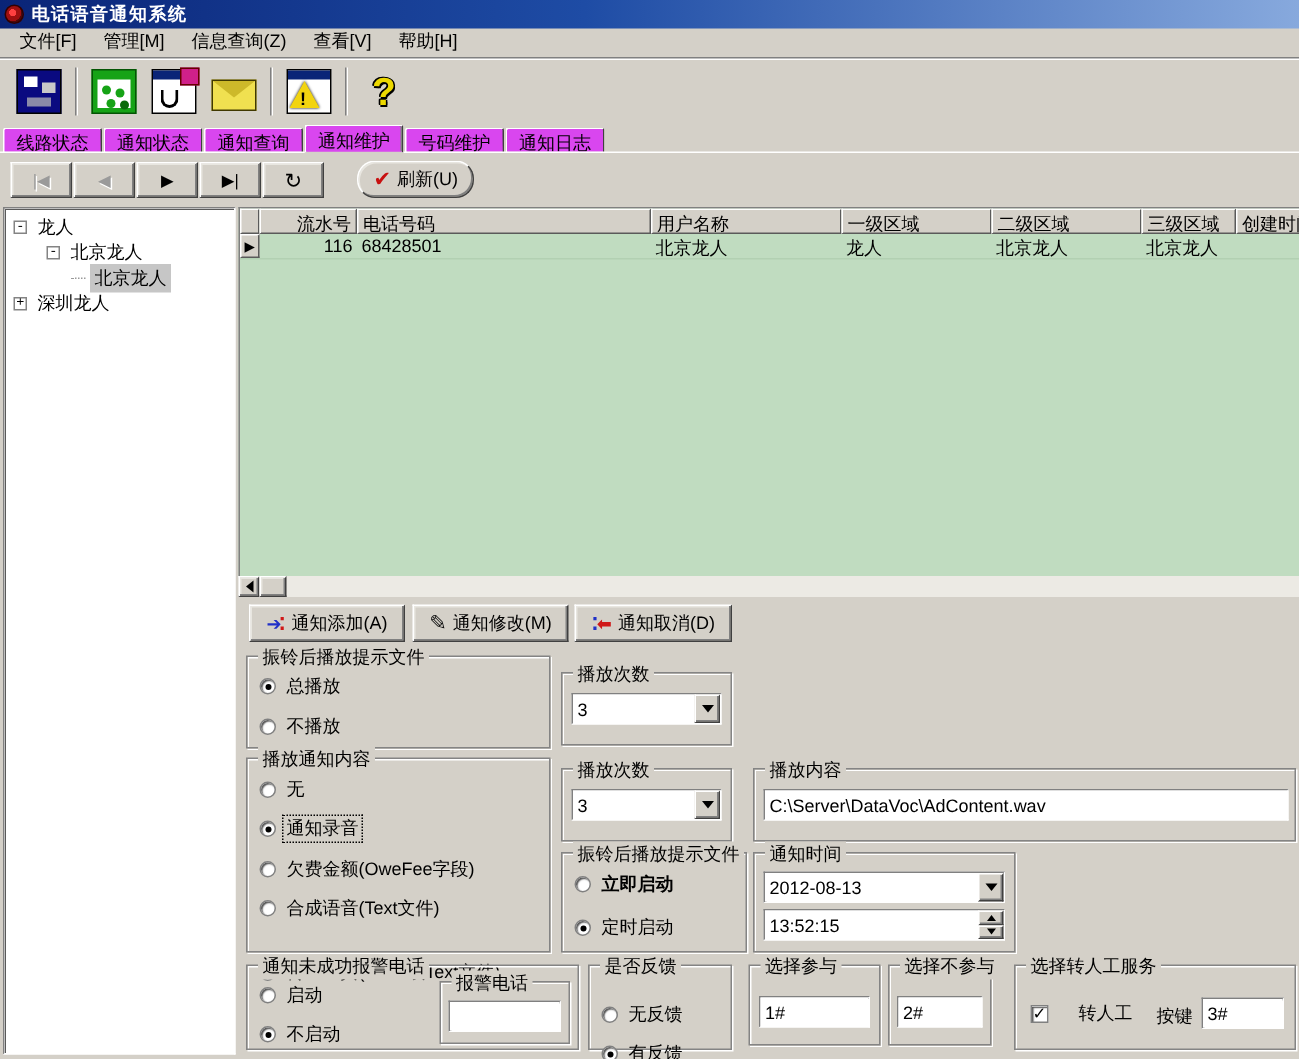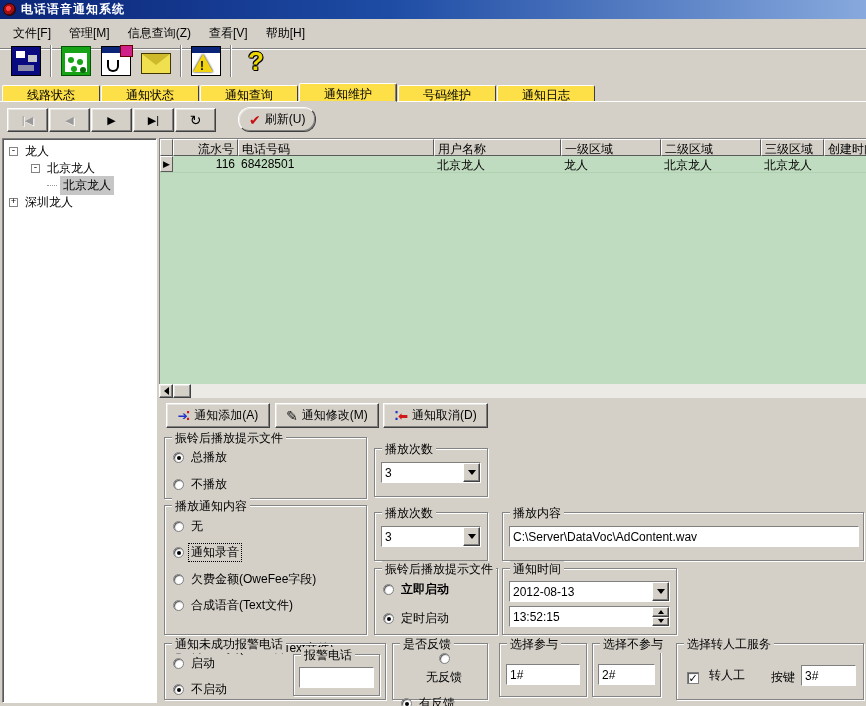--- a/index.html
+++ b/index.html
@@ -20,21 +20,21 @@
   
   .titlebar { left:0; top:0; width:866px; height:19px;
     background:linear-gradient(to right,#0a2477 0%,#1e4ca5 45%,#87a9dd 100%);
     display:flex; align-items:center; padding-left:3px; }
   .title-icon { width:13px; height:13px; border-radius:50%;
     background:radial-gradient(circle at 40% 40%, #ff4040 0 25%, #a01010 26% 60%, #500808 61%);
     border:1px solid #300; }
   .title-text { color:#fff; font-weight:bold; margin-left:5px; letter-spacing:1px; }
 
   
-  .menubar { left:0; top:19px; width:866px; height:29px; display:flex; align-items:center;
+  .menubar { left:0; top:19px; width:866px; height:19px; display:flex; align-items:flex-end;
     padding-left:4px; box-shadow:0 1px 0 #808080, 0 2px 0 #fff; }
   .menu-item { padding:2px 9px; cursor:default; }
 
   
   .toolbar { left:0; top:40px; width:866px; height:42px; display:flex; align-items:center; padding-left:6px; }
   .tool-btn { width:40px; height:38px; display:flex; align-items:center; justify-content:center; }
   .tb-sep { width:2px; height:32px; border-left:1px solid #808080; border-right:1px solid #fff; margin:0 4px; }
   .ico { position:relative; width:30px; height:30px; }
   .ico-line { background:#0a0a80; border:1px solid #000; }
   .ico-line::before { content:""; position:absolute; left:4px; top:4px; width:9px; height:7px; background:#fff; box-shadow:12px 4px 0 #c8c8c8; }
@@ -54,21 +54,21 @@
   .ico-alert::before { content:""; position:absolute; left:0; top:0; right:0; height:6px; background:#0a2477; }
   .ico-tri { position:absolute; left:1px; top:7px; width:0; height:0;
     border-left:10px solid transparent; border-right:10px solid transparent; border-bottom:18px solid #f2d410;
     filter:drop-shadow(0 0 1px #000); }
   .ico-tri::after { content:"!"; position:absolute; left:-3px; top:5px; font-weight:bold; font-size:12px; color:#000; }
   .ico-help { width:auto; height:auto; font-size:26px; font-weight:bold; color:#ecd800; line-height:30px;
     text-shadow:1px 0 #000,-1px 0 #000,0 1px #000,0 -1px #000,1px 1px #000,-1px -1px #000; }
 
   
   .tabbar { left:2px; top:84px; width:864px; height:18px; display:flex; align-items:flex-end; }
-  .tab { height:17px; padding:1px 24px 0; margin-right:1px; background:#fde047;
+  .tab { height:17px; padding:1px 8px 0; margin-right:1px; background:#d946ef;
     border:1px solid; border-color:#fff #404040 #d4d0c8 #fff; border-radius:2px 2px 0 0; cursor:default; }
   .tab.active { height:19px; padding-top:2px; font-weight:normal; position:relative; z-index:3;
     border-bottom-color:#d4d0c8; box-shadow:inset -1px 0 0 #808080; }
   .content-frame { left:0; top:101px; width:866px; height:605px; border-top:1px solid #fff; }
 
   
   .nav-btn { width:41px; height:24px; display:flex; align-items:center; justify-content:center;
     font-size:11px; cursor:default; }
   .nav-btn.disabled { color:#9a9a9a; text-shadow:1px 1px 0 #fff; }
   .refresh-btn { height:25px; display:flex; align-items:center; padding:0 10px; gap:4px; cursor:default; }
@@ -373,21 +373,21 @@
     <div class="group" style="left:128px; top:10px; width:87px; height:42px;">
       <span class="legend">报警电话</span>
       <div class="field sunken-white" style="left:5px; top:12px; width:75px; height:21px;">
         <input value="" style="">
       </div>
     </div>
   </div>
 
   <div class="group" style="left:392px; top:643px; width:96px; height:57px;">
     <span class="legend">是否反馈</span>
-    <div class="radio-row" style="margin-top:9px;flex-direction:column;">
+    <div class="radio-row" style="margin-top:24px;">
       <span class="radio"></span>
       <span class="rlabel">无反馈</span>
     </div>
     <div class="radio-row" style="margin-top:9px;">
       <span class="radio checked"></span>
       <span class="rlabel">有反馈</span>
     </div>
   </div>
 
   <div class="group" style="left:499px; top:643px; width:88px; height:54px;">
@@ -399,21 +399,21 @@
 
   <div class="group" style="left:592px; top:643px; width:69px; height:54px;">
     <span class="legend">选择不参与</span>
     <div class="field sunken-white" style="left:5px; top:20px; width:57px; height:21px;">
       <input value="2#" style="">
     </div>
   </div>
 
   <div class="group" style="left:676px; top:643px; width:188px; height:57px;">
     <span class="legend">选择转人工服务</span>
-    <div style="position:absolute; left:10px; top:23px; display:flex; align-items:flex-end; gap:10px;">
+    <div style="position:absolute; left:10px; top:23px; display:flex; align-items:center; gap:20px;">
       <span class="checkbox checked"></span>
       <span>转人工</span>
     </div>
     <span style="position:absolute; left:94px; top:25px;">按键</span>
     <div class="field sunken-white" style="left:124px; top:21px; width:55px; height:21px;">
       <input value="3#" style="">
     </div>
   </div>
 
 </div>

